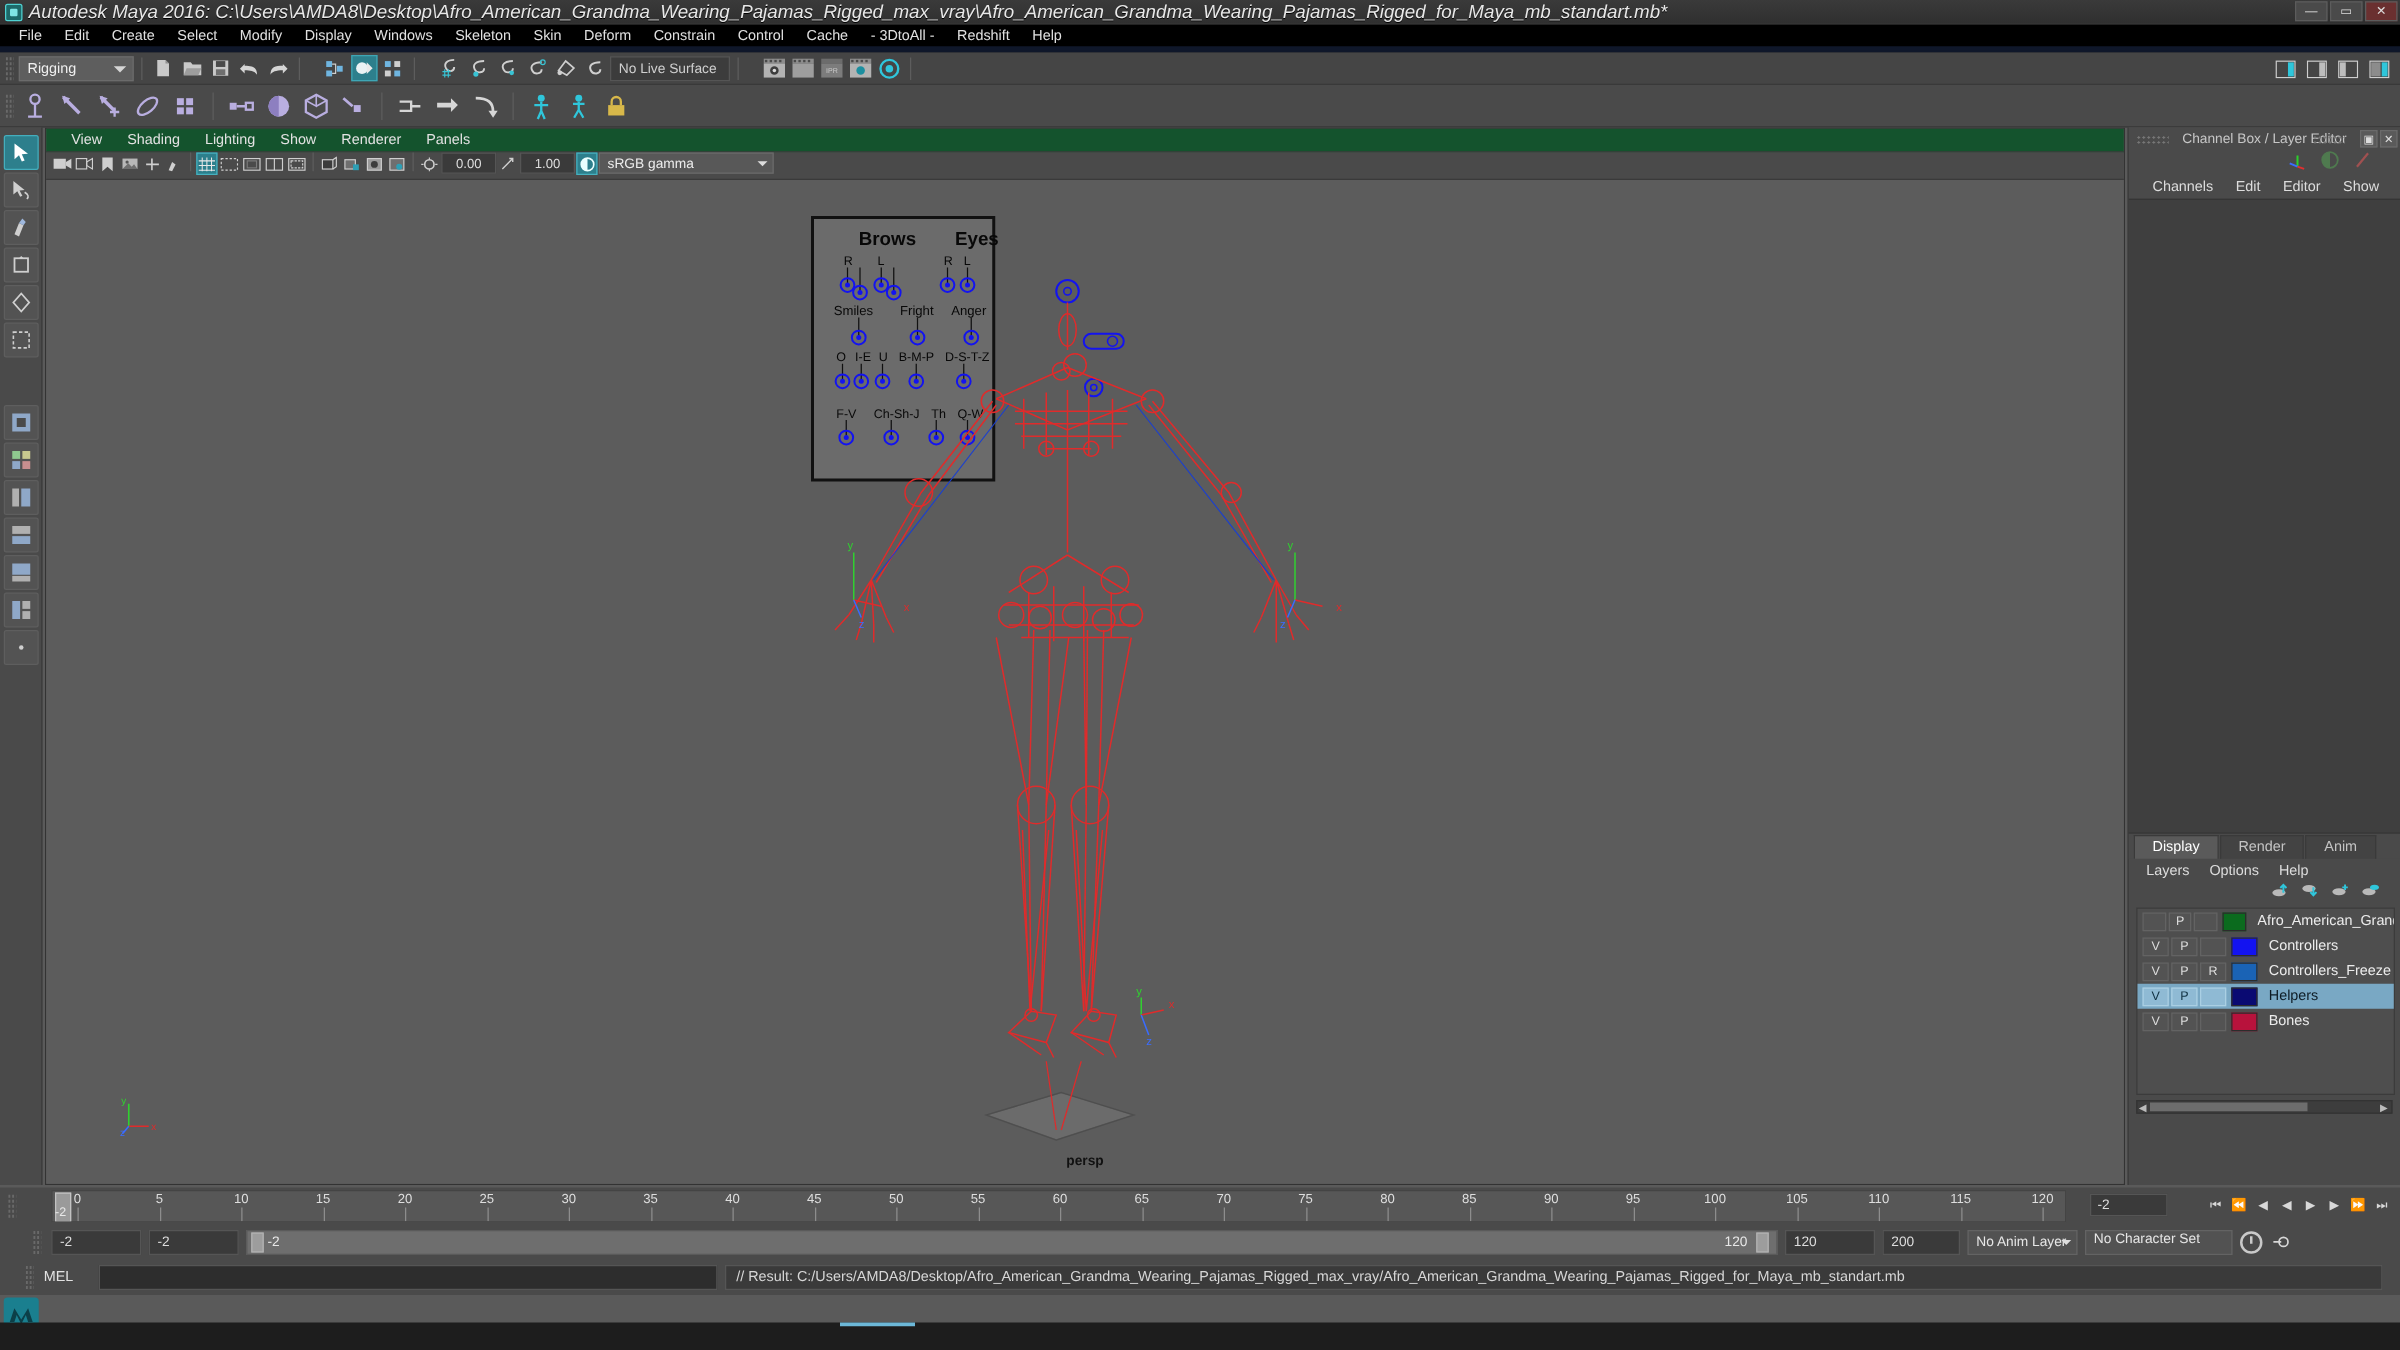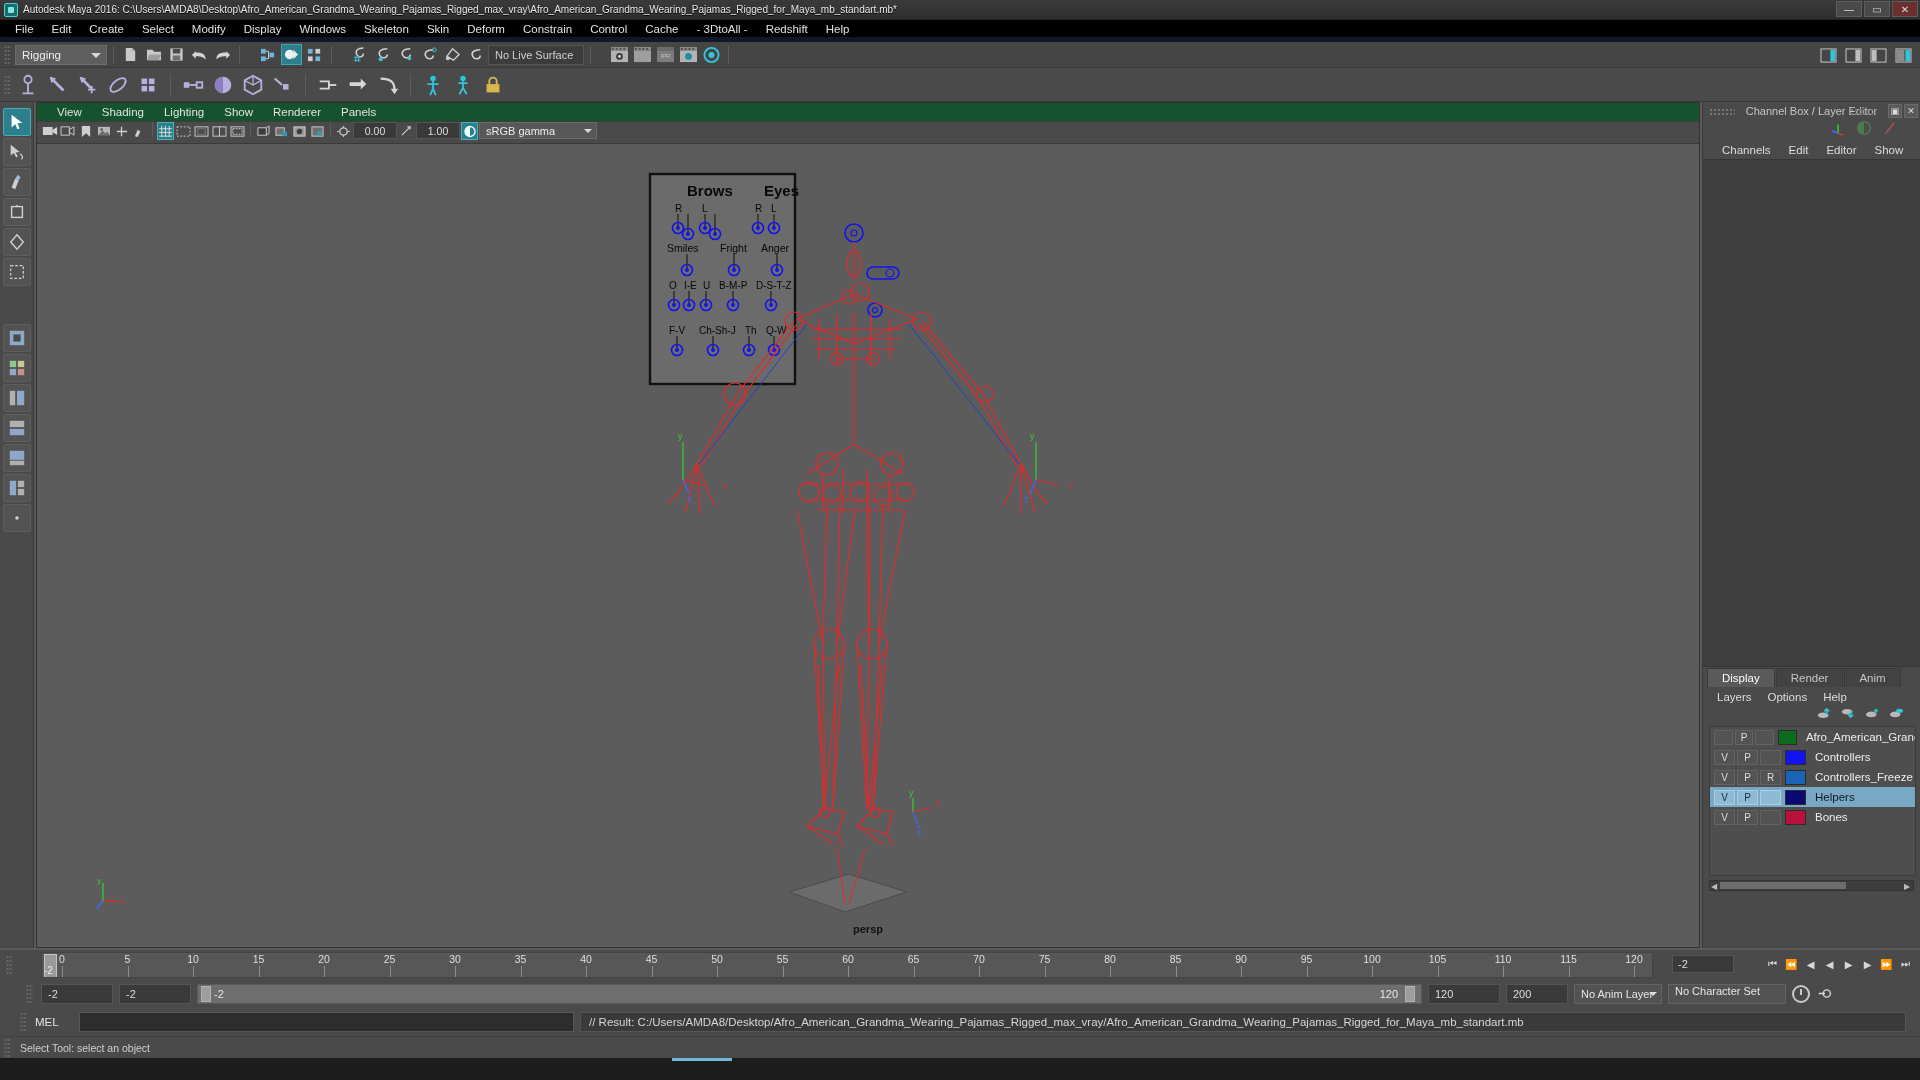--- a/index.html
+++ b/index.html
@@ -21,22 +21,23 @@
   .titlebar .tb-icon{
     width:14px;height:14px;margin:0 5px 0 4px;flex:none;
     background:#1d6a6a;border:1px solid #4fd2d2;border-radius:2px;
     position:relative;
   }
   .titlebar .tb-icon:after{
     content:"";position:absolute;left:3px;top:3px;width:6px;height:6px;
     background:#7fe6e6;border-radius:1px;
   }
   .titlebar .tb-title{
-    font-size:10px; color:#e8e8e8; white-space:nowrap;
+    font-size:15px; color:#e8e8e8; white-space:nowrap;
     text-shadow:0 1px 0 #000;
+    font-style:italic;
   }
   .wbtns{ position:absolute; right:2px; top:1px; display:flex; gap:2px; }
   .wbtn{
     width:26px;height:16px;background:#4a4a4a;border:1px solid #5c5c5c;
     display:flex;align-items:center;justify-content:center;
     font-size:10px;color:#ddd;
   }
   .wbtn.close{ background:#6a3030; }
 
   
@@ -133,21 +134,21 @@
     width:17px;height:18px;flex:none;display:flex;align-items:center;justify-content:center;
     font-size:9px;color:#cfcfcf;
   }
   .vicon.on{ background:#2d7f8c;border:1px solid #46b0bf; }
   .vsep{ width:1px;height:15px;background:#5d5d5d;margin:0 3px; }
   .vnum{
     width:44px;height:17px;background:#3a3a3a;border:1px solid #555;color:#ddd;
     font-size:10.5px;display:flex;align-items:center;justify-content:center;
   }
   .vgamma{
-    width:118px;height:17px;background:#585858;border:1px solid #6a6a6a;color:#ececec;
+    width:140px;height:17px;background:#585858;border:1px solid #6a6a6a;color:#ececec;
     font-size:11px;display:flex;align-items:center;padding-left:6px;position:relative;
   }
   .vgamma .arrow{
     position:absolute;right:4px;top:6px;width:0;height:0;
     border-left:4px solid transparent;border-right:4px solid transparent;
     border-top:4px solid #ddd;
   }
   .vp-canvas{
     position:relative; width:100%; height:calc(100% - 41px);
     background:#5c5c5c; overflow:hidden;
@@ -1229,22 +1230,18 @@
     </div>
   </div>
 
   <div class="cmdrow">
     <div class="grip"></div>
     <div class="mel-lbl">MEL</div>
     <input class="cmdinput" value="" style="">
     <div class="cmdout">// Result: C:/Users/AMDA8/Desktop/Afro_American_Grandma_Wearing_Pajamas_Rigged_max_vray/Afro_American_Grandma_Wearing_Pajamas_Rigged_for_Maya_mb_standart.mb</div>
   </div>
 
-  <div class="helprow">
-    <div class="grip" style="position:absolute;left:4px;"></div>
-    <div class="ht">Select Tool: select an object</div>
-  </div>
 
   <div class="taskbar">
     <div class="tbitem"></div>
   </div>
 
 </div>
 
 </body></html>

